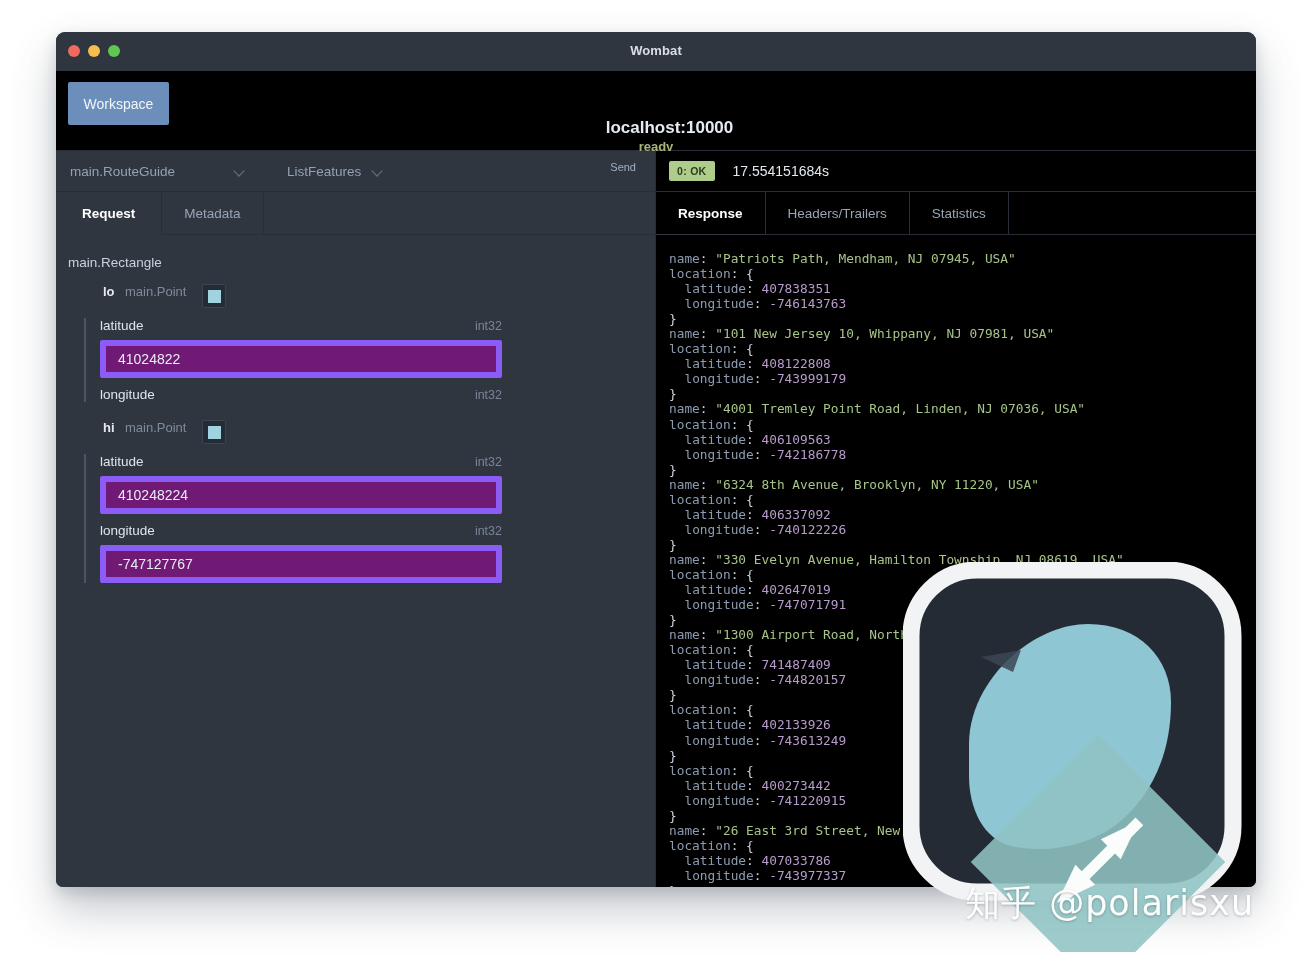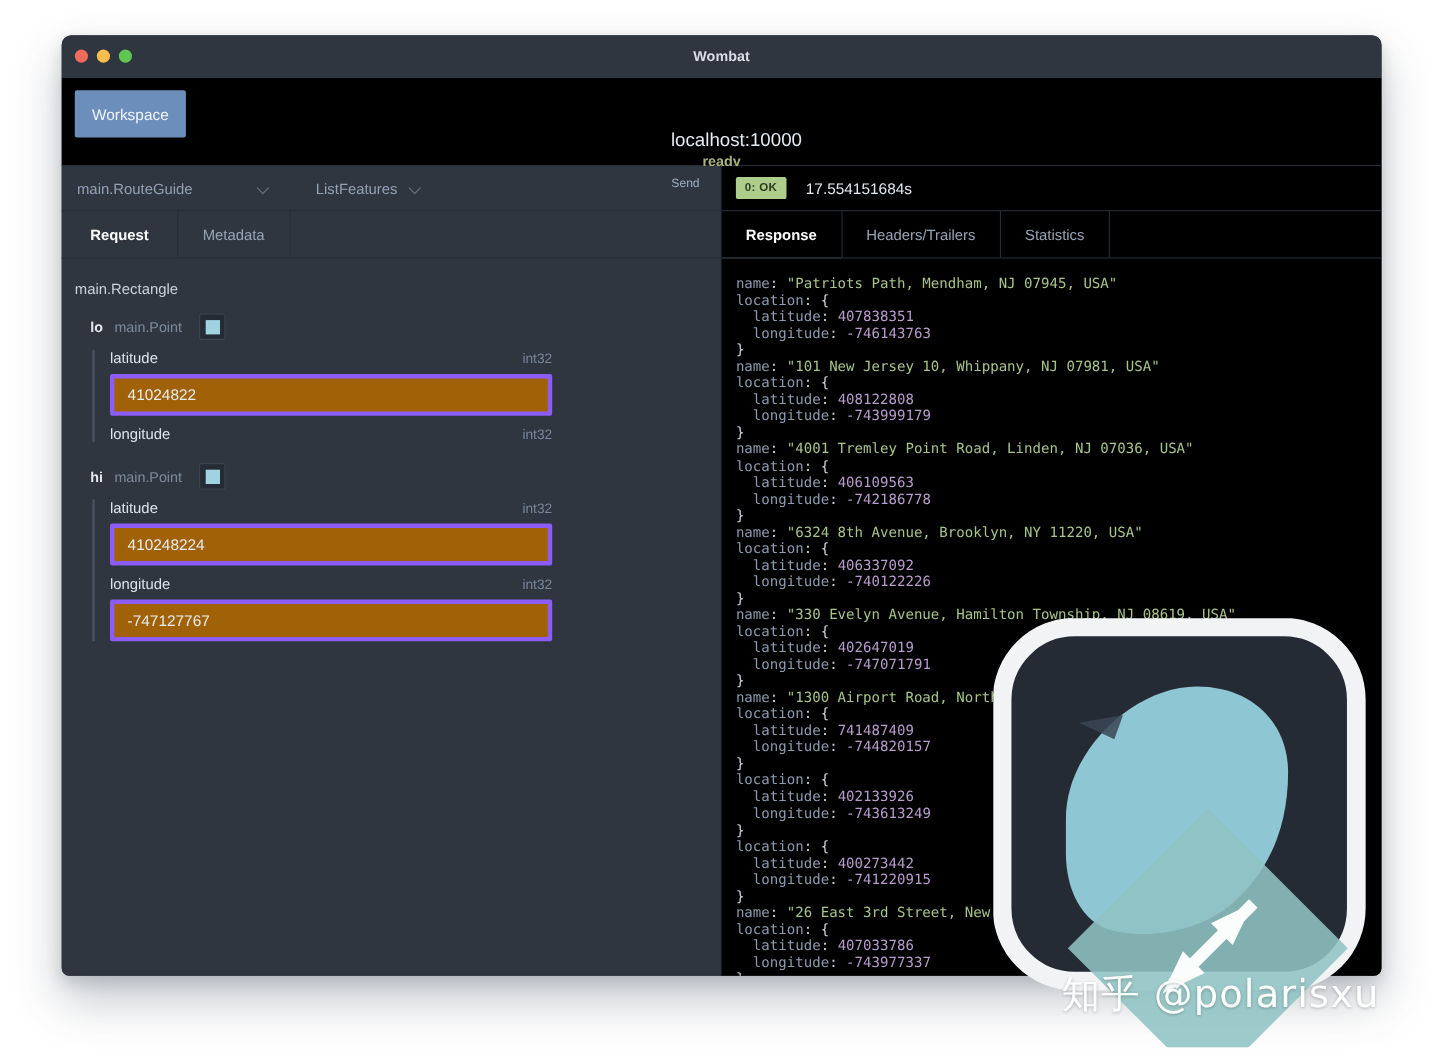--- a/index.html
+++ b/index.html
@@ -88,21 +88,21 @@
     justify-content: center;
     font-family: "Liberation Sans", sans-serif;
   }
   .host-block {
     position: absolute;
     left: 0; right: 0; top: 46px;
     text-align: center;
   }
   .host-line {
     font-size: 17px;
-    font-weight: normal;
+    font-weight: bold;
     color: #e6ebf1;
     line-height: 21px;
     padding-left: 27px;
   }
   .ready-line {
     font-size: 13px;
     font-weight: bold;
     color: #a9b57a;
     line-height: 18px;
   }
@@ -238,23 +238,23 @@
     overflow: hidden;
   }
   .msg-type {
     font-size: 13.5px;
     color: #c9d2dd;
     margin: 0 0 14px 12px;
   }
   .field-group { margin-left: 26px; margin-bottom: 4px; }
   .group-head {
     display: flex;
-    align-items: center;
     height: 26px;
     margin-bottom: 8px;
+    margin-left: 21px;
   }
   .group-key {
     font-size: 13px;
     color: #e4e9ef;
     font-weight: bold;
     width: 22px;
   }
   .group-type {
     font-size: 13px;
     color: #7e8b9c;
@@ -292,22 +292,22 @@
     color: #dde4ec;
   }
   .field-type {
     font-size: 12.5px;
     color: #79859a;
   }
   .field-input {
     width: 100%;
     box-sizing: border-box;
     height: 38px;
-    background: #a16207;
-    border: 4px solid #8b5cf6;
+    background: #701a75;
+    border: 6px solid #8b5cf6;
     border-radius: 2px;
     color: #e8edf3;
     font-size: 14px;
     padding: 0 12px;
     outline: none;
     font-family: "Liberation Sans", sans-serif;
   }
 
   
   .resp-area {

